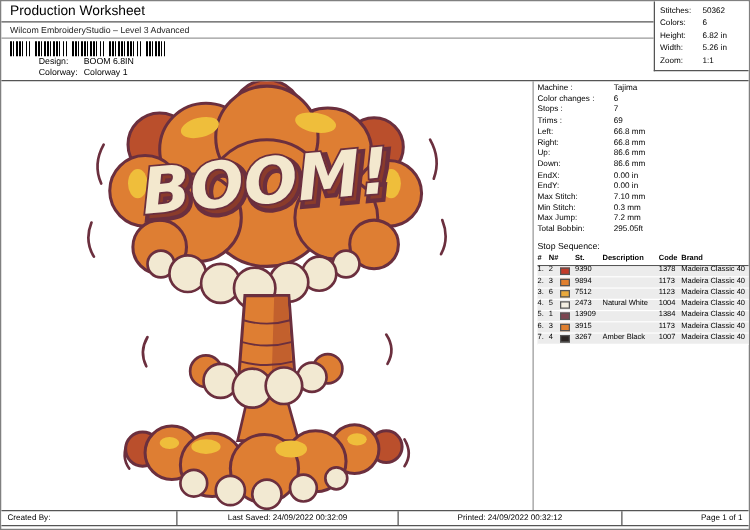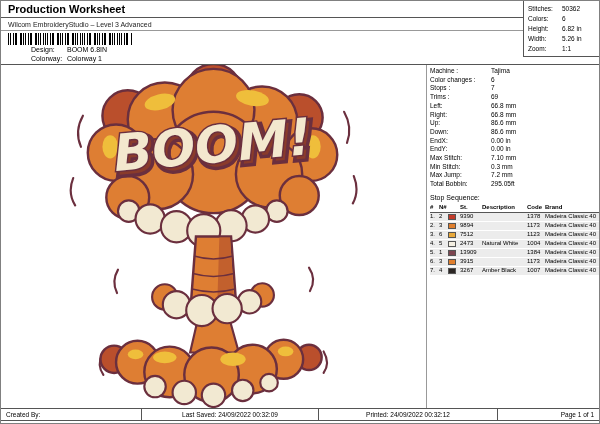--- a/index.html
+++ b/index.html
@@ -2,21 +2,21 @@
 <html><head>
 <meta charset="utf-8">
 <style>
   * { margin:0; padding:0; box-sizing:border-box; }
   html,body { width:600px; height:424px; }
   body { font-family:"Liberation Sans", sans-serif; background:#d9d9d9; }
   .page { position:relative; width:600px; height:424px; background:#fff; border:1px solid #808080; overflow:hidden; }
 
   
   .title-row { position:absolute; top:0; left:0; width:522px; height:17px; border-bottom:1px solid #555; display:flex; align-items:center; padding-left:7px; }
-  .title { font-size:11px; font-weight:bold; color:#000; }
+  .title { font-size:11px; font-weight:normal; color:#000; }
   .subtitle-row { position:absolute; top:17px; left:0; width:522px; height:13px; border-bottom:1px solid #999; display:flex; align-items:center; padding-left:7px; }
   .subtitle { font-size:7px; color:#222; }
   .stats-box { position:absolute; top:0; right:0; width:76px; height:56px; border-left:1px solid #555; border-bottom:1px solid #555; padding:3px 0 0 4px; background:#fff; }
   .stat-row { display:flex; font-size:6.5px; line-height:10px; }
   .stat-label { width:34px; }
   .design-block { position:absolute; top:30px; left:0; width:522px; height:33px; }
   .barcode { position:absolute; top:2px; left:7px; width:124px; height:12px;
     background:repeating-linear-gradient(90deg,#000 0 1.4px,#fff 1.4px 2.4px,#000 2.4px 3px,#fff 3px 5px,#000 5px 6.4px,#fff 6.4px 7.4px); }
   .meta-row { position:absolute; left:30px; display:flex; font-size:7px; }
   .meta-label { width:36px; }

